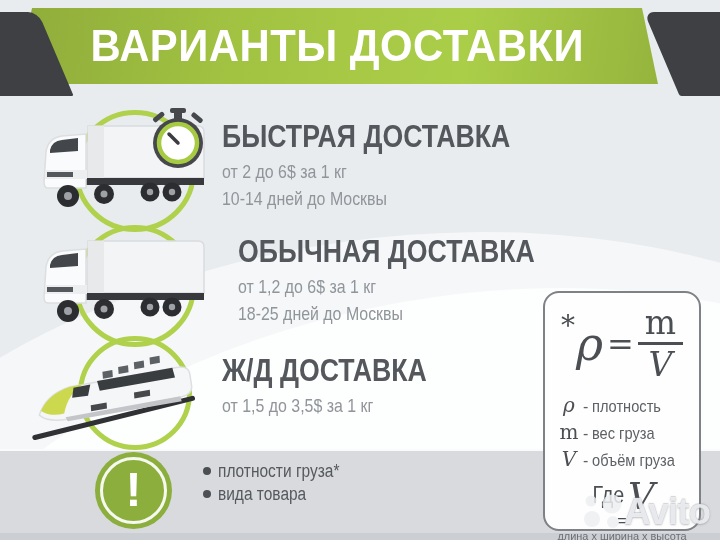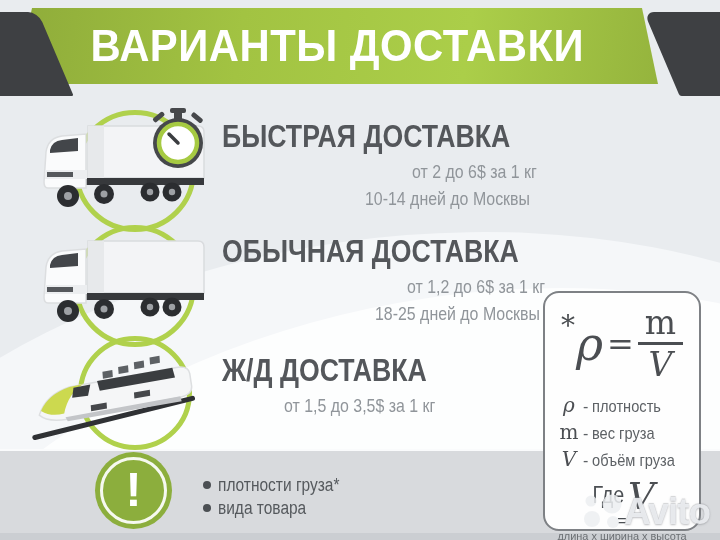--- a/index.html
+++ b/index.html
@@ -31,32 +31,32 @@
   .ring-a{left:74px;top:110px;width:112px;height:112px;}
   .ring-b{left:74px;top:225px;width:112px;height:112px;}
   .ring-c{left:78px;top:336px;width:104px;height:104px;}
   .veh{position:absolute;z-index:6;}
   .truck1{left:38px;top:118px;}
   .truck2{left:38px;top:233px;}
   .train1{left:30px;top:348px;}
   .stopwatch{position:absolute;left:147px;top:108px;z-index:7;}
 
   .texts{position:absolute;left:222px;z-index:6;}
-  .tx1{top:121px;} .tx2{top:236px;} .tx3{top:355px;}
+  .tx1{top:121px;} .tx2{top:236px;margin-left:16px;} .tx3{top:355px;}
   .h{margin:0 0 7px;font-size:31px;font-weight:bold;color:#54575b;line-height:32px;}
-  .sub{margin:0 0 4px;font-size:18.5px;color:#90959a;line-height:23px;text-align:right;}
+  .sub{margin:0 0 4px;font-size:18.5px;color:#90959a;line-height:23px;}
   .cond{display:inline-block;transform:scaleX(.86);transform-origin:0 50%;white-space:nowrap;}
 
   
   .warn{position:absolute;left:95px;top:452px;width:77px;height:77px;border-radius:50%;
     background:#8cae3d;z-index:6;display:flex;align-items:center;justify-content:center;}
   .warn::before{content:"";position:absolute;inset:5px;border:3px solid rgba(255,255,255,.92);border-radius:50%;}
   .warn-mark{font-size:48px;font-weight:bold;color:#ffffff;margin-top:-3px;}
   .note-title{position:absolute;left:200px;top:452px;z-index:6;font-size:20px;font-weight:bold;color:#4b4f53;}
-  .note-list{position:absolute;left:201px;top:474px;z-index:6;margin:0;padding:0;list-style:none;}
+  .note-list{position:absolute;left:201px;top:460px;z-index:6;margin:0;padding:0;list-style:none;}
   .note-list li{font-size:18px;color:#55595d;line-height:22.5px;position:relative;padding-left:17px;}
   .note-list li::before{content:"";position:absolute;left:2px;top:7px;width:8px;height:8px;border-radius:50%;background:#4b4f53;}
 
   
   .panel{position:absolute;left:543px;top:291px;width:158px;height:240px;background:#fefefe;
     border:2px solid #7e8185;border-radius:16px;z-index:8;box-sizing:border-box;}
   .f-row{display:flex;justify-content:center;align-items:center;margin-top:13px;}
   .f-ast{font-family:"DejaVu Serif",serif;font-size:28px;color:#4b4e52;position:relative;top:-18px;margin-right:1px;}
   .f-rho{font-family:"DejaVu Serif",serif;font-style:italic;font-size:46px;color:#4b4e52;line-height:1;}
   .f-eq{font-family:"DejaVu Serif",serif;font-size:32px;color:#4b4e52;margin:0 4px;}

